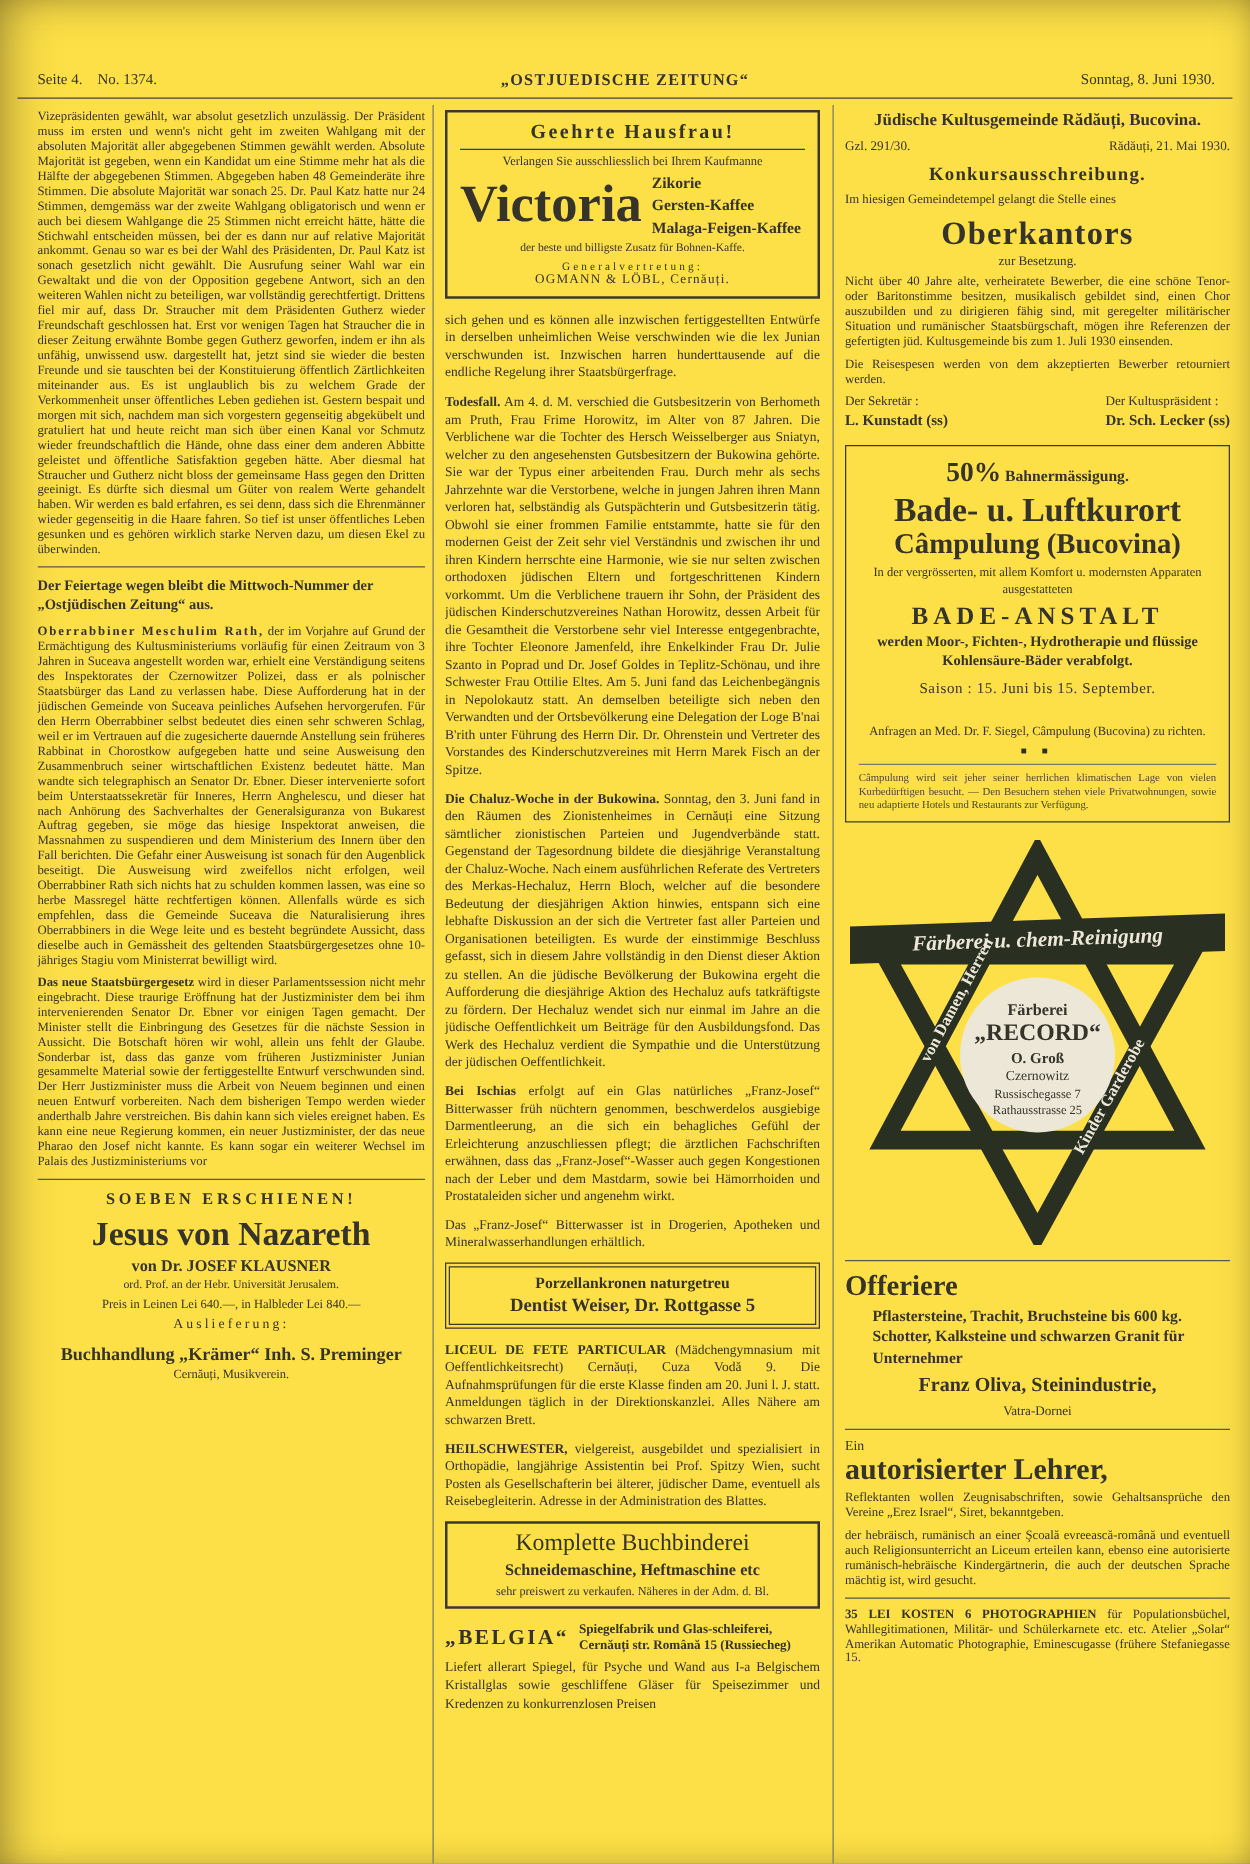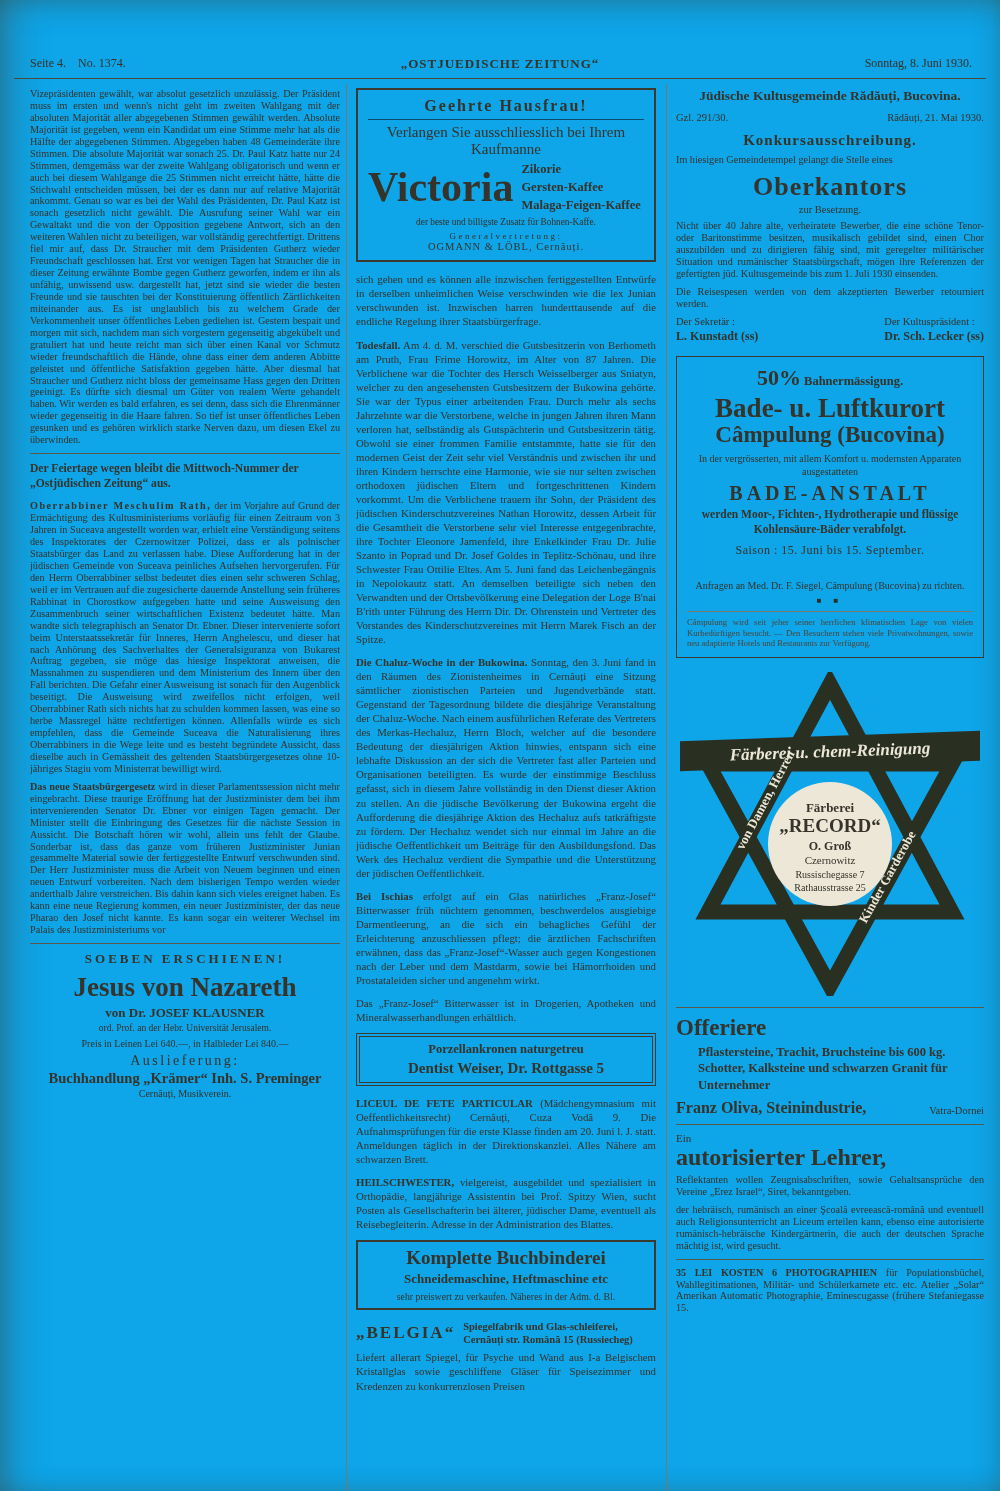--- a/index.html
+++ b/index.html
@@ -1,18 +1,18 @@
 <!DOCTYPE html>
 <html><head>
 <meta charset="utf-8">
 <style>
   html,body{margin:0;padding:0;background:#a89f8a;}
   .page{
     position:relative;width:1000px;height:1491px;margin:0 auto;
-    background:#0ea5e9;color:#35332a;overflow:hidden;
+    background:#fde047;color:#35332a;overflow:hidden;
     font-family:"Liberation Serif",serif;
     box-shadow:inset 28px 0 40px -24px rgba(70,60,35,.5),
                inset -18px 0 30px -22px rgba(70,60,35,.35),
                inset 0 24px 36px -26px rgba(70,60,35,.4),
                inset 0 -18px 30px -24px rgba(70,60,35,.3);
   }
   .hdr{position:absolute;top:56px;left:0;width:100%;height:20px;}
   .hdr-left{position:absolute;left:30px;top:0;font-size:12px;white-space:pre;}
   .hdr-center{position:absolute;left:0;right:0;text-align:center;font-size:13px;font-weight:bold;letter-spacing:1px;}
   .hdr-right{position:absolute;right:28px;top:0;font-size:12px;}
@@ -29,40 +29,40 @@
   .sperr{letter-spacing:1.5px;}
   hr.rule{border:0;border-top:1px solid #5a574b;margin:7px 0;}
   .notice{font-size:11.6px;font-weight:bold;line-height:1.3;margin:2px 0 9px;}
   
   .book-ad{text-align:center;margin-top:6px;}
   .book-announce{font-size:13px;font-weight:bold;letter-spacing:3px;}
   .book-title{font-size:27px;font-weight:bold;margin:5px 0 2px;}
   .book-author{font-size:13px;font-weight:bold;margin:2px 0;}
   .book-sub{font-size:9.5px;}
   .book-price{font-size:10px;margin:5px 0 3px;}
-  .book-delivery{font-size:14px;letter-spacing:2.5px;margin:4px 0 1px;}
+  .book-delivery{font-size:11px;letter-spacing:2.5px;margin:4px 0 11px;}
   .book-store{font-size:14.5px;font-weight:bold;margin:1px 0;}
   .book-city{font-size:10px;}
   
   .hausfrau{border:2px solid #3c3a30;padding:7px 10px 8px;margin-bottom:10px;}
   .hf-title{text-align:center;font-size:16px;font-weight:bold;letter-spacing:2px;border-bottom:1px solid #0c4a6e;padding-bottom:4px;margin-bottom:4px;}
-  .hf-sub{text-align:center;font-size:15px;margin-bottom:2px;}
+  .hf-sub{text-align:center;font-size:10px;margin-bottom:2px;}
   .hf-main{display:flex;align-items:center;}
   .hf-brand{font-size:42px;font-weight:bold;letter-spacing:0;line-height:1;flex:0 0 auto;}
   .hf-products{flex:1;padding-left:8px;font-weight:bold;font-size:12.5px;line-height:1.45;}
   .hf-note{text-align:center;font-size:9.3px;margin-top:3px;}
   .hf-rep-label{text-align:center;font-size:9px;letter-spacing:2.5px;margin-top:4px;}
   .hf-rep{text-align:center;font-size:10.5px;letter-spacing:1px;}
   
   .dentist{border:4px double #3c3a30;padding:5px 6px;text-align:center;margin:4px 0 10px;}
   .dentist-l1{font-size:12.5px;font-weight:bold;}
   .dentist-l2{font-size:15px;font-weight:bold;margin-top:3px;}
   
   .buch{border:2px solid #3c3a30;padding:6px;text-align:center;margin:4px 0 10px;}
-  .buch-l1{font-size:19px;font-weight:bold;line-height:1.05;}
+  .buch-l1{font-size:19px;font-weight:normal;line-height:1.05;}
   .buch-l2{font-size:13px;font-weight:bold;margin-top:3px;}
   .buch-l3{font-size:9.8px;margin-top:4px;}
   
   .belgia-head{display:flex;gap:8px;align-items:center;margin-bottom:4px;}
   .belgia-name{font-size:17px;font-weight:bold;letter-spacing:2px;white-space:nowrap;}
   .belgia-desc{font-size:10.5px;font-weight:bold;flex:1;line-height:1.25;}
   
   .kultus-title{font-size:13.5px;font-weight:bold;text-align:center;}
   .kultus-row{display:flex;justify-content:space-between;font-size:10.5px;margin-top:8px;}
   .kultus-heading{font-size:15px;font-weight:bold;text-align:center;letter-spacing:1px;margin:9px 0 5px;}
@@ -81,21 +81,21 @@
   .bade-desc{font-size:11.5px;font-weight:bold;line-height:1.3;}
   .bade-saison{font-size:12px;margin-top:6px;letter-spacing:.5px;}
   .bade-contact{font-size:10px;margin-top:21px;line-height:1.3;}
   .bade-sq{font-size:8px;letter-spacing:5px;margin-top:4px;color:#2a3021;}
   .bade-note{font-size:8.6px;text-align:justify;margin-top:6px;border-top:1px solid #7d7866;padding-top:5px;color:#4a473c;line-height:1.25;}
   
   .record{text-align:center;margin-top:14px;}
   
   .off-title{font-size:23px;font-weight:bold;}
   .off-body{font-size:12.5px;font-weight:bold;line-height:1.3;margin:3px 0 6px;padding-left:22px;}
-  .off-firm-row{display:flex;justify-content:space-between;align-items:flex-end;gap:6px;}
+  .off-firm-row{display:flex;justify-content:space-between;align-items:center;gap:6px;flex-direction:column;}
   .off-firm{font-size:16px;font-weight:bold;white-space:nowrap;}
   .off-place{font-size:10.5px;text-align:right;line-height:1.15;}
   
   .lehrer-ein{font-size:11px;}
   .lehrer-title{font-size:24px;font-weight:bold;line-height:1;margin:1px 0 5px;}
 </style>
 </head>
 <body>
 
 <div class="page">

